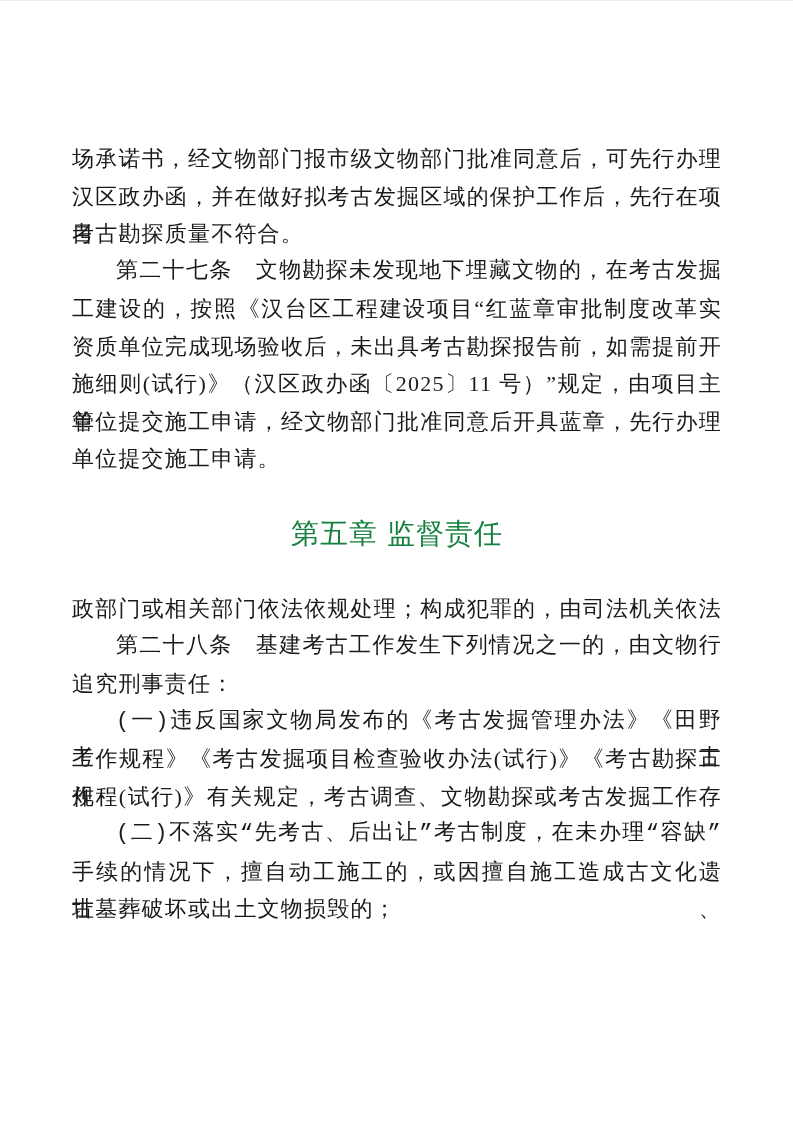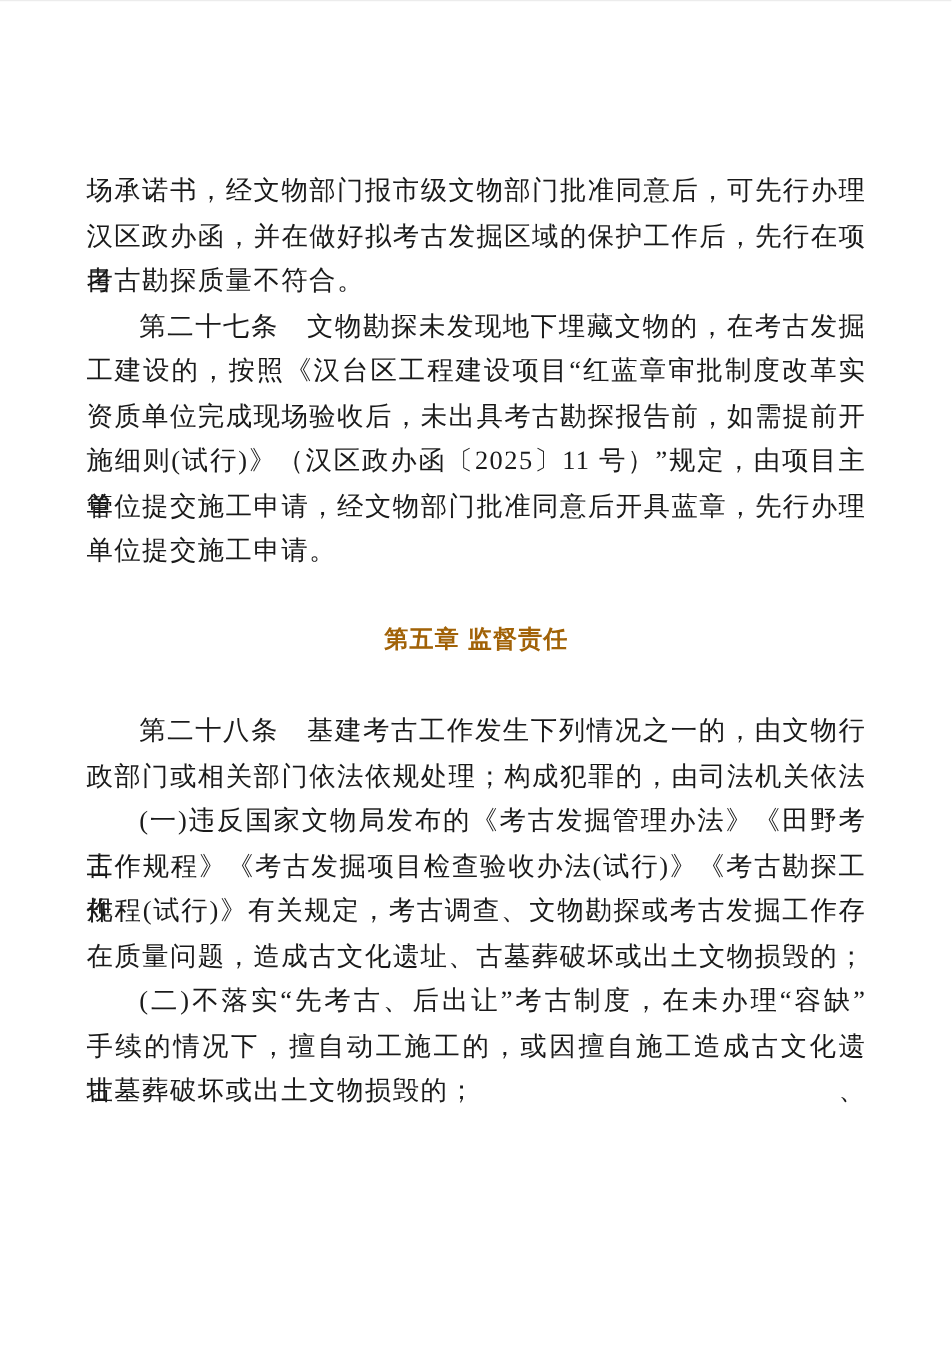--- a/index.html
+++ b/index.html
@@ -39,35 +39,36 @@
     text-align: left;
   }
   .line.fill {
     white-space: normal;
     text-align: justify;
     text-align-last: justify;
     text-justify: inter-character;
   }
   .line.indent {
     text-indent: 44px;
+    font-family: Liberation Mono, monospace;
   }
   .line.spacer {
     
   }
   .heading-row {
     height: 37.5px;
     line-height: 37.5px;
     text-align: center;
   }
   .heading-row span {
     font-family: "Liberation Sans", "DejaVu Sans", sans-serif;
-    font-weight: 700;
-    font-size: 20px;
+    font-weight: 400;
+    font-size: 28px;
     letter-spacing: 1px;
-    color: #a16207;
+    color: #15803d;
   }
 </style>
 </head>
 <body>
 
 <div class="page">
   <div class="doc" id="doc-content">
       <div class="paragraph">
         <div class="line fill">场承诺书，经文物部门报市级文物部门批准同意后，可先行办理</div>
         <div class="line fill">汉区政办函，并在做好拟考古发掘区域的保护工作后，先行在项目</div>
@@ -78,28 +79,28 @@
         <div class="line fill">工建设的，按照《汉台区工程建设项目“红蓝章审批制度改革实</div>
         <div class="line fill">资质单位完成现场验收后，未出具考古勘探报告前，如需提前开</div>
         <div class="line fill">施细则(试行)》（汉区政办函〔2025〕11 号）”规定，由项目主管</div>
         <div class="line fill">单位提交施工申请，经文物部门批准同意后开具蓝章，先行办理</div>
         <div class="line">单位提交施工申请。</div>
       </div>
       <div class="line spacer"></div>
       <div class="heading-row"><span>第五章 监督责任</span></div>
       <div class="line spacer"></div>
       <div class="paragraph">
+        <div class="line fill">政部门或相关部门依法依规处理；构成犯罪的，由司法机关依法</div>
         <div class="line fill indent">第二十八条　基建考古工作发生下列情况之一的，由文物行</div>
-        <div class="line fill">政部门或相关部门依法依规处理；构成犯罪的，由司法机关依法</div>
+        <div class="line">追究刑事责任：</div>
       </div>
       <div class="paragraph">
         <div class="line fill indent">(一)违反国家文物局发布的《考古发掘管理办法》《田野考古</div>
         <div class="line fill">工作规程》《考古发掘项目检查验收办法(试行)》《考古勘探工作</div>
         <div class="line fill">规程(试行)》有关规定，考古调查、文物勘探或考古发掘工作存</div>
-        <div class="line">在质量问题，造成古文化遗址、古墓葬破坏或出土文物损毁的；</div>
       </div>
       <div class="paragraph">
         <div class="line fill indent">(二)不落实“先考古、后出让”考古制度，在未办理“容缺”</div>
         <div class="line fill">手续的情况下，擅自动工施工的，或因擅自施工造成古文化遗址、</div>
         <div class="line">古墓葬破坏或出土文物损毁的；</div>
       </div>
     </div>
 </div>
 
 </body></html>

